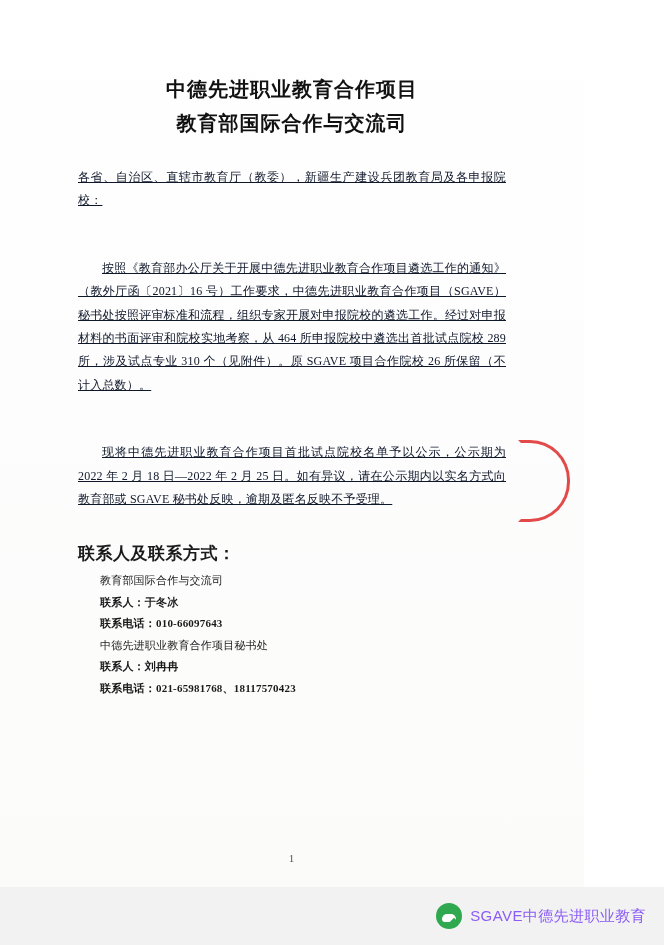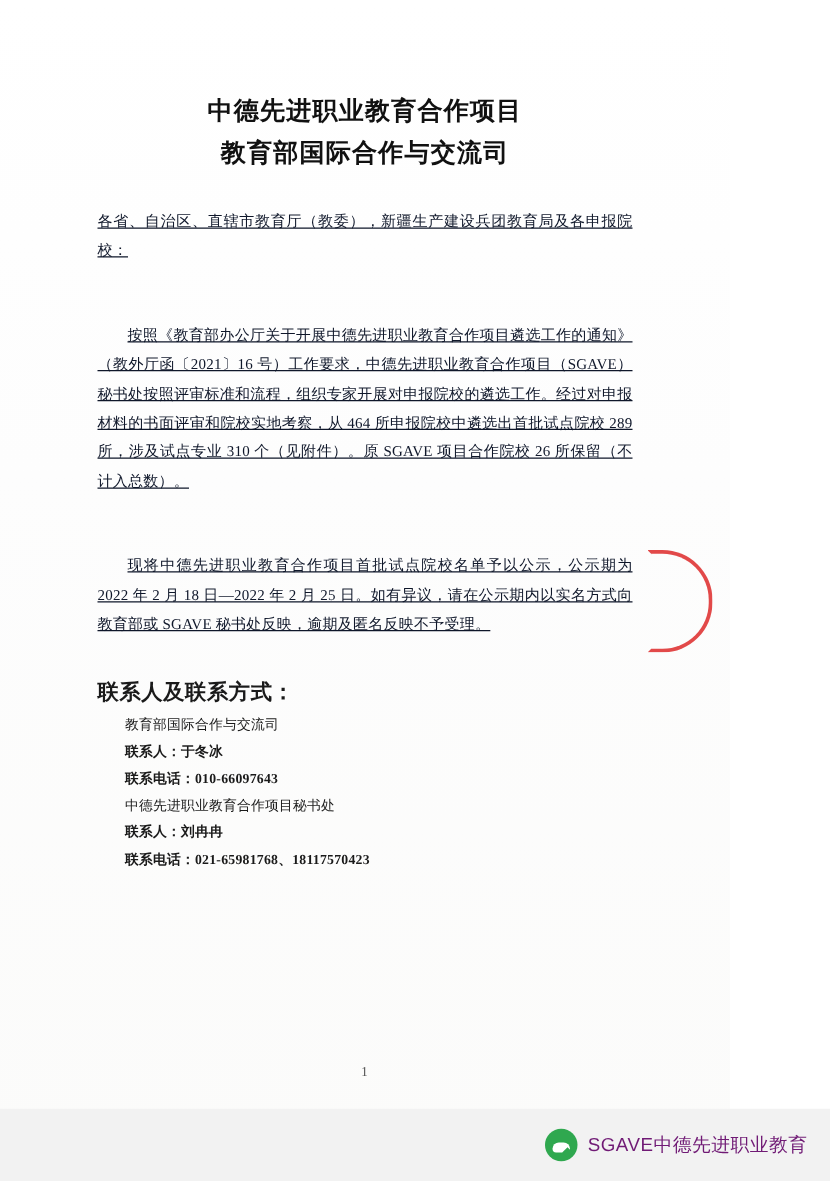--- a/index.html
+++ b/index.html
@@ -158,21 +158,21 @@
     left: 15px;
     top: 16px;
     width: 6px;
     height: 6px;
     background: #2fa84f;
     transform: rotate(45deg);
   }
   .wm-text {
     font-family: "Liberation Sans", sans-serif;
     font-size: 15px;
-    color: #701a75;
+    color: #8b5cf6;
     letter-spacing: 0.4px;
   }
 </style>
 </head>
 <body>
 
 <div class="page">
   <div class="paper-tint"></div>
 
   <div class="doc-body">

